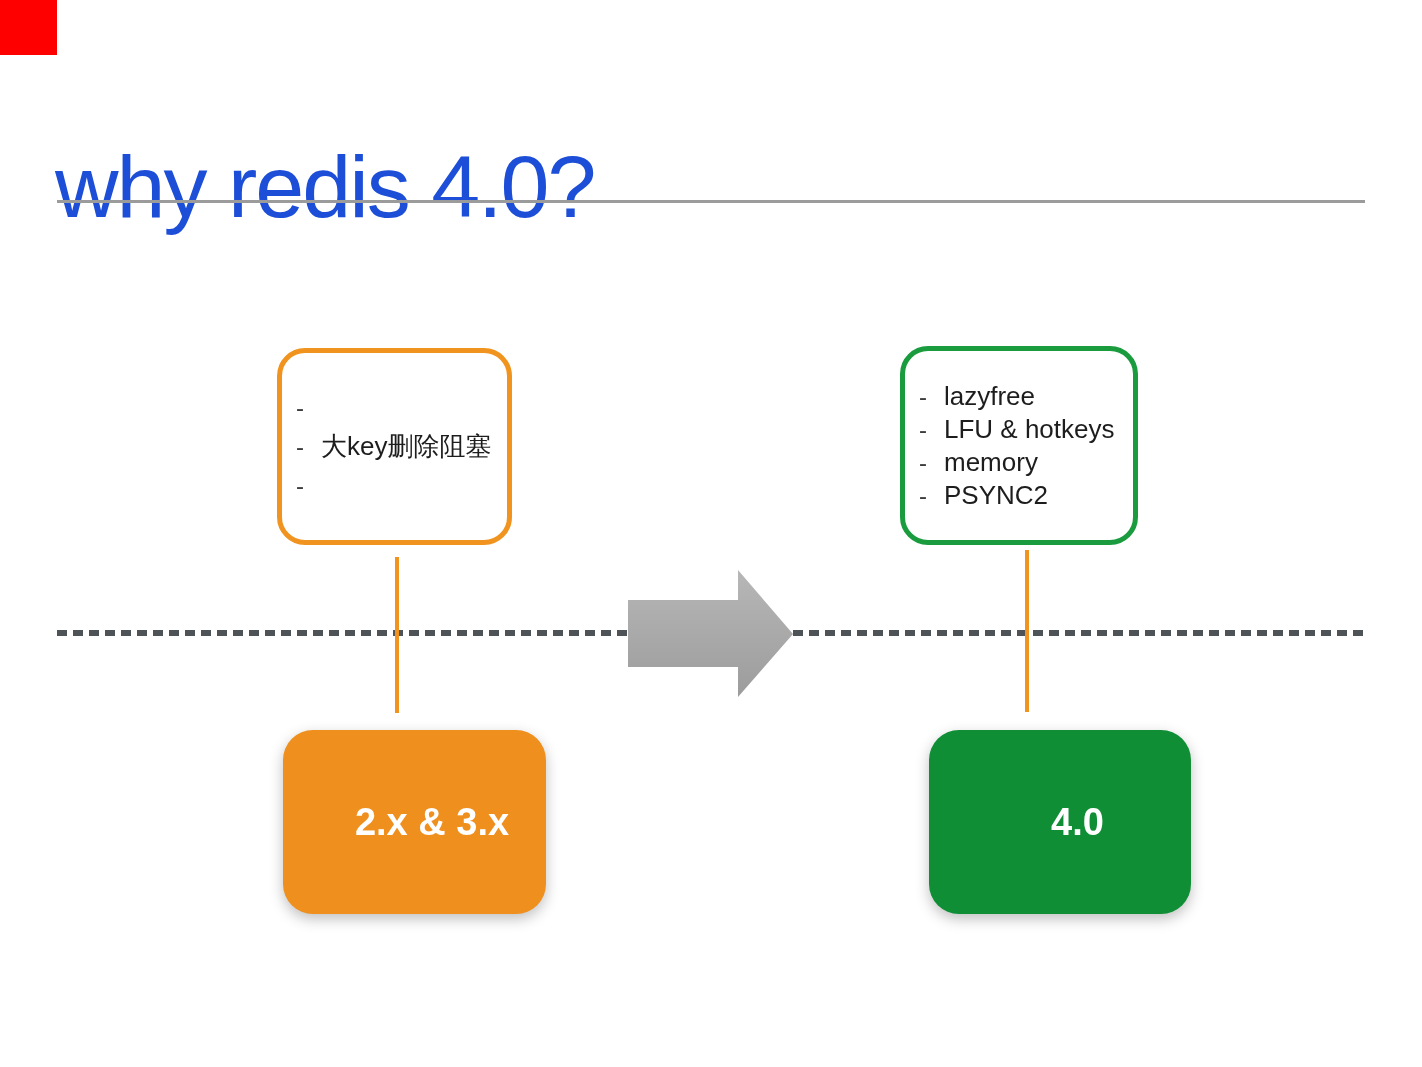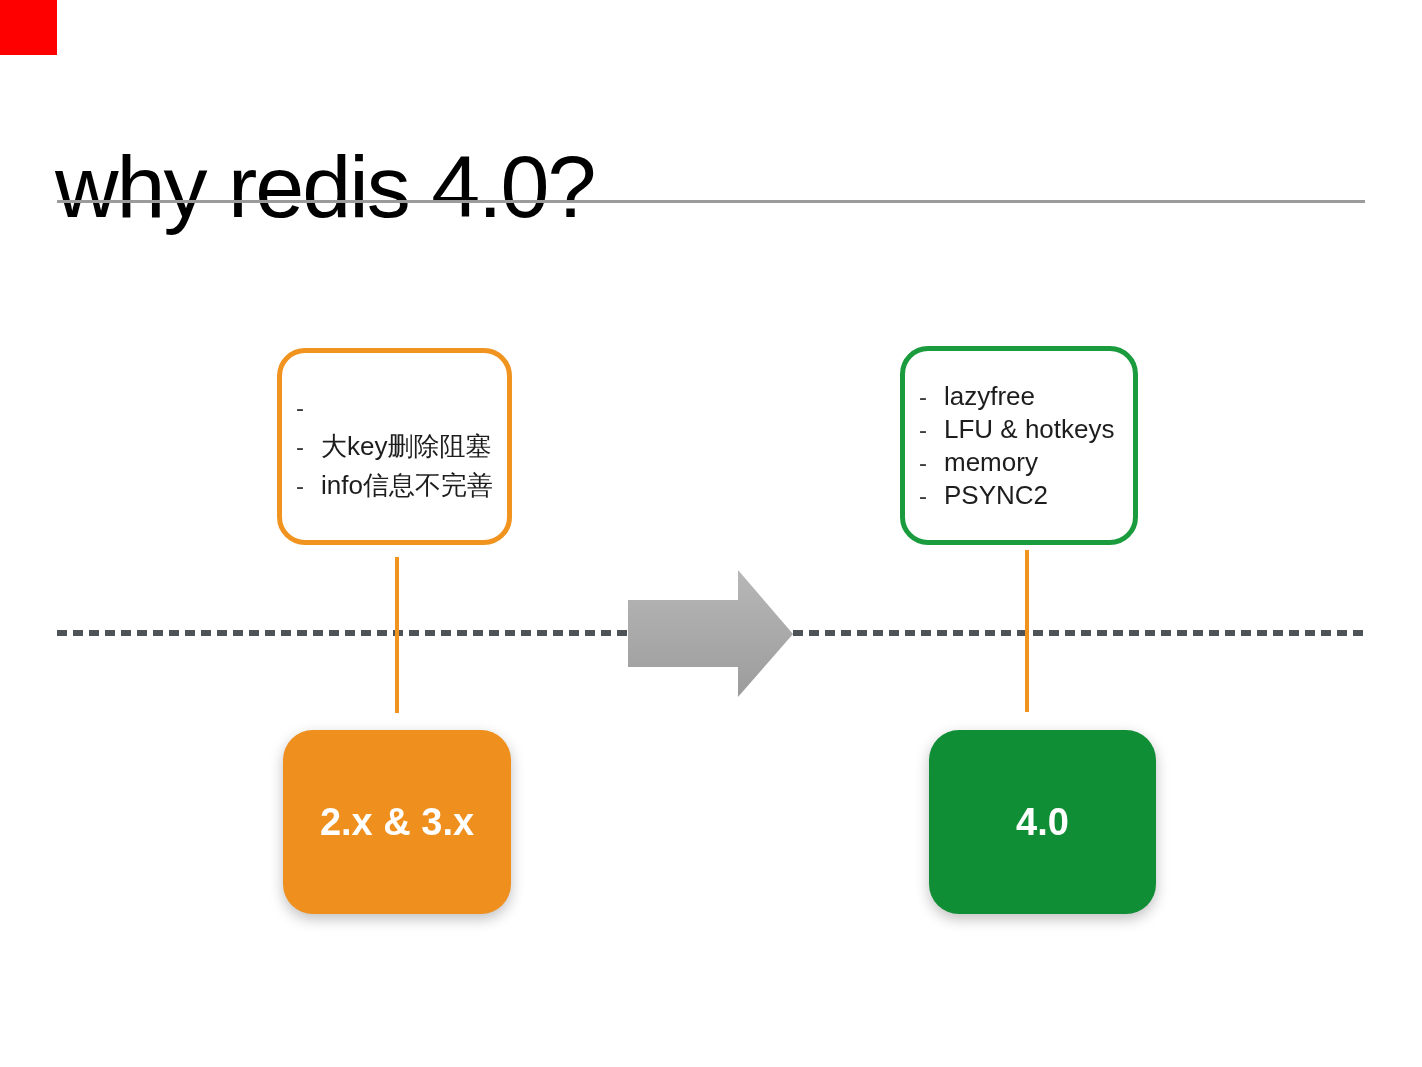--- a/index.html
+++ b/index.html
@@ -17,21 +17,21 @@
     left: 0; top: 0; width: 57px; height: 55px;
     background: #fe0000;
   }
 
   .slide-title {
     left: 55px; top: 84px;
     font-size: 88px;
     font-weight: 300;
     letter-spacing: -2px;
     line-height: 88px;
-    color: #000000;
+    color: #1d4ed8;
     white-space: nowrap;
   }
 
   .title-rule {
     left: 57px; top: 200px;
     width: 1308px; height: 3px;
     background: #9b9b9b;
   }
 
   
@@ -93,20 +93,21 @@
     border-radius: 30px;
     display: flex;
     align-items: center;
     justify-content: center;
     color: #ffffff;
     font-weight: bold;
     font-size: 38px;
     letter-spacing: 0px;
     box-shadow: 0 5px 14px rgba(0,0,0,0.25);
     z-index: 4;
+    padding-left: 35px;
   }
   .box-old { left: 283px; top: 730px; width: 228px; height: 184px; background: #ef8f1e; }
   .box-new { left: 929px; top: 730px; width: 227px; height: 184px; background: #0f8e35; }
 </style>
 </head>
 <body>
 
 <div class="slide">
 
   <div class="abs corner-marker"></div>
@@ -119,21 +120,20 @@
     <ul>
       <li>
         <span class="dash">-</span>
       </li>
       <li>
         <span class="dash">-</span>
         <span>大key删除阻塞</span>
       </li>
       <li>
         <span class="dash">-</span>
-        <span>info信息不完善</span>
       </li>
     </ul>
   </div>
 
   <div class="abs callout callout-new">
     <ul>
       <li>
         <span class="dash">-</span>
         <span>lazyfree</span>
       </li>

